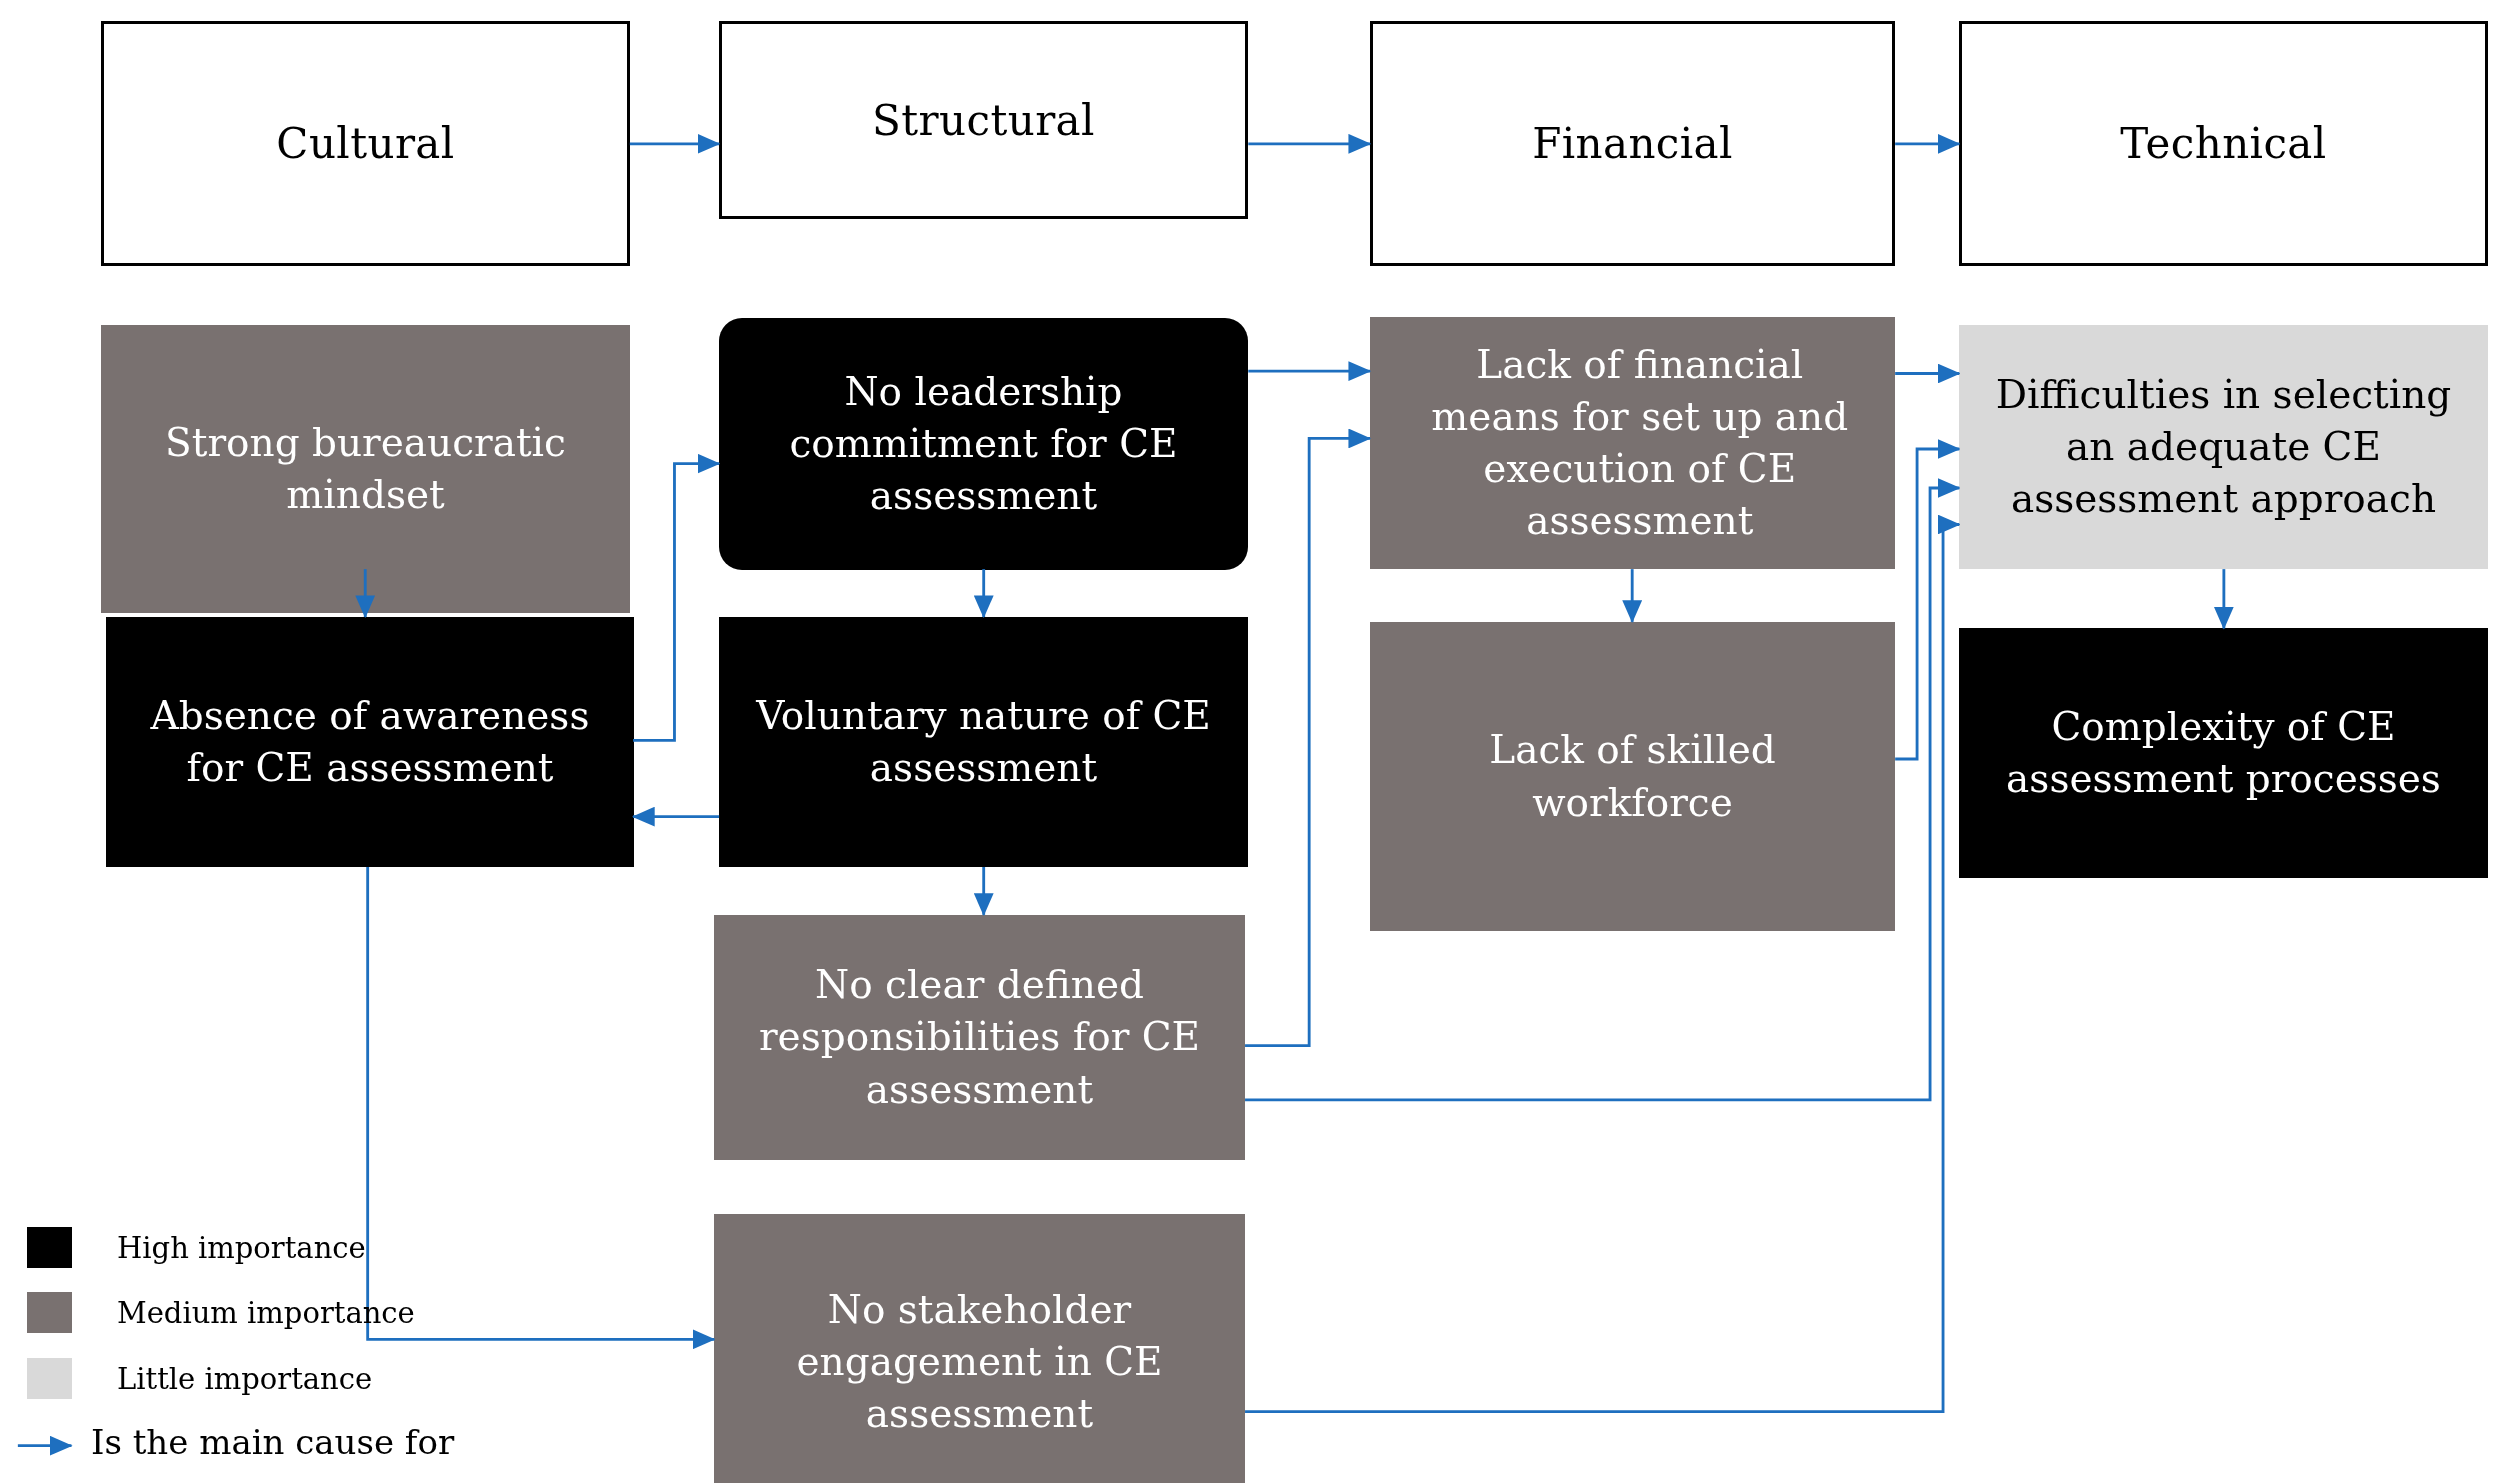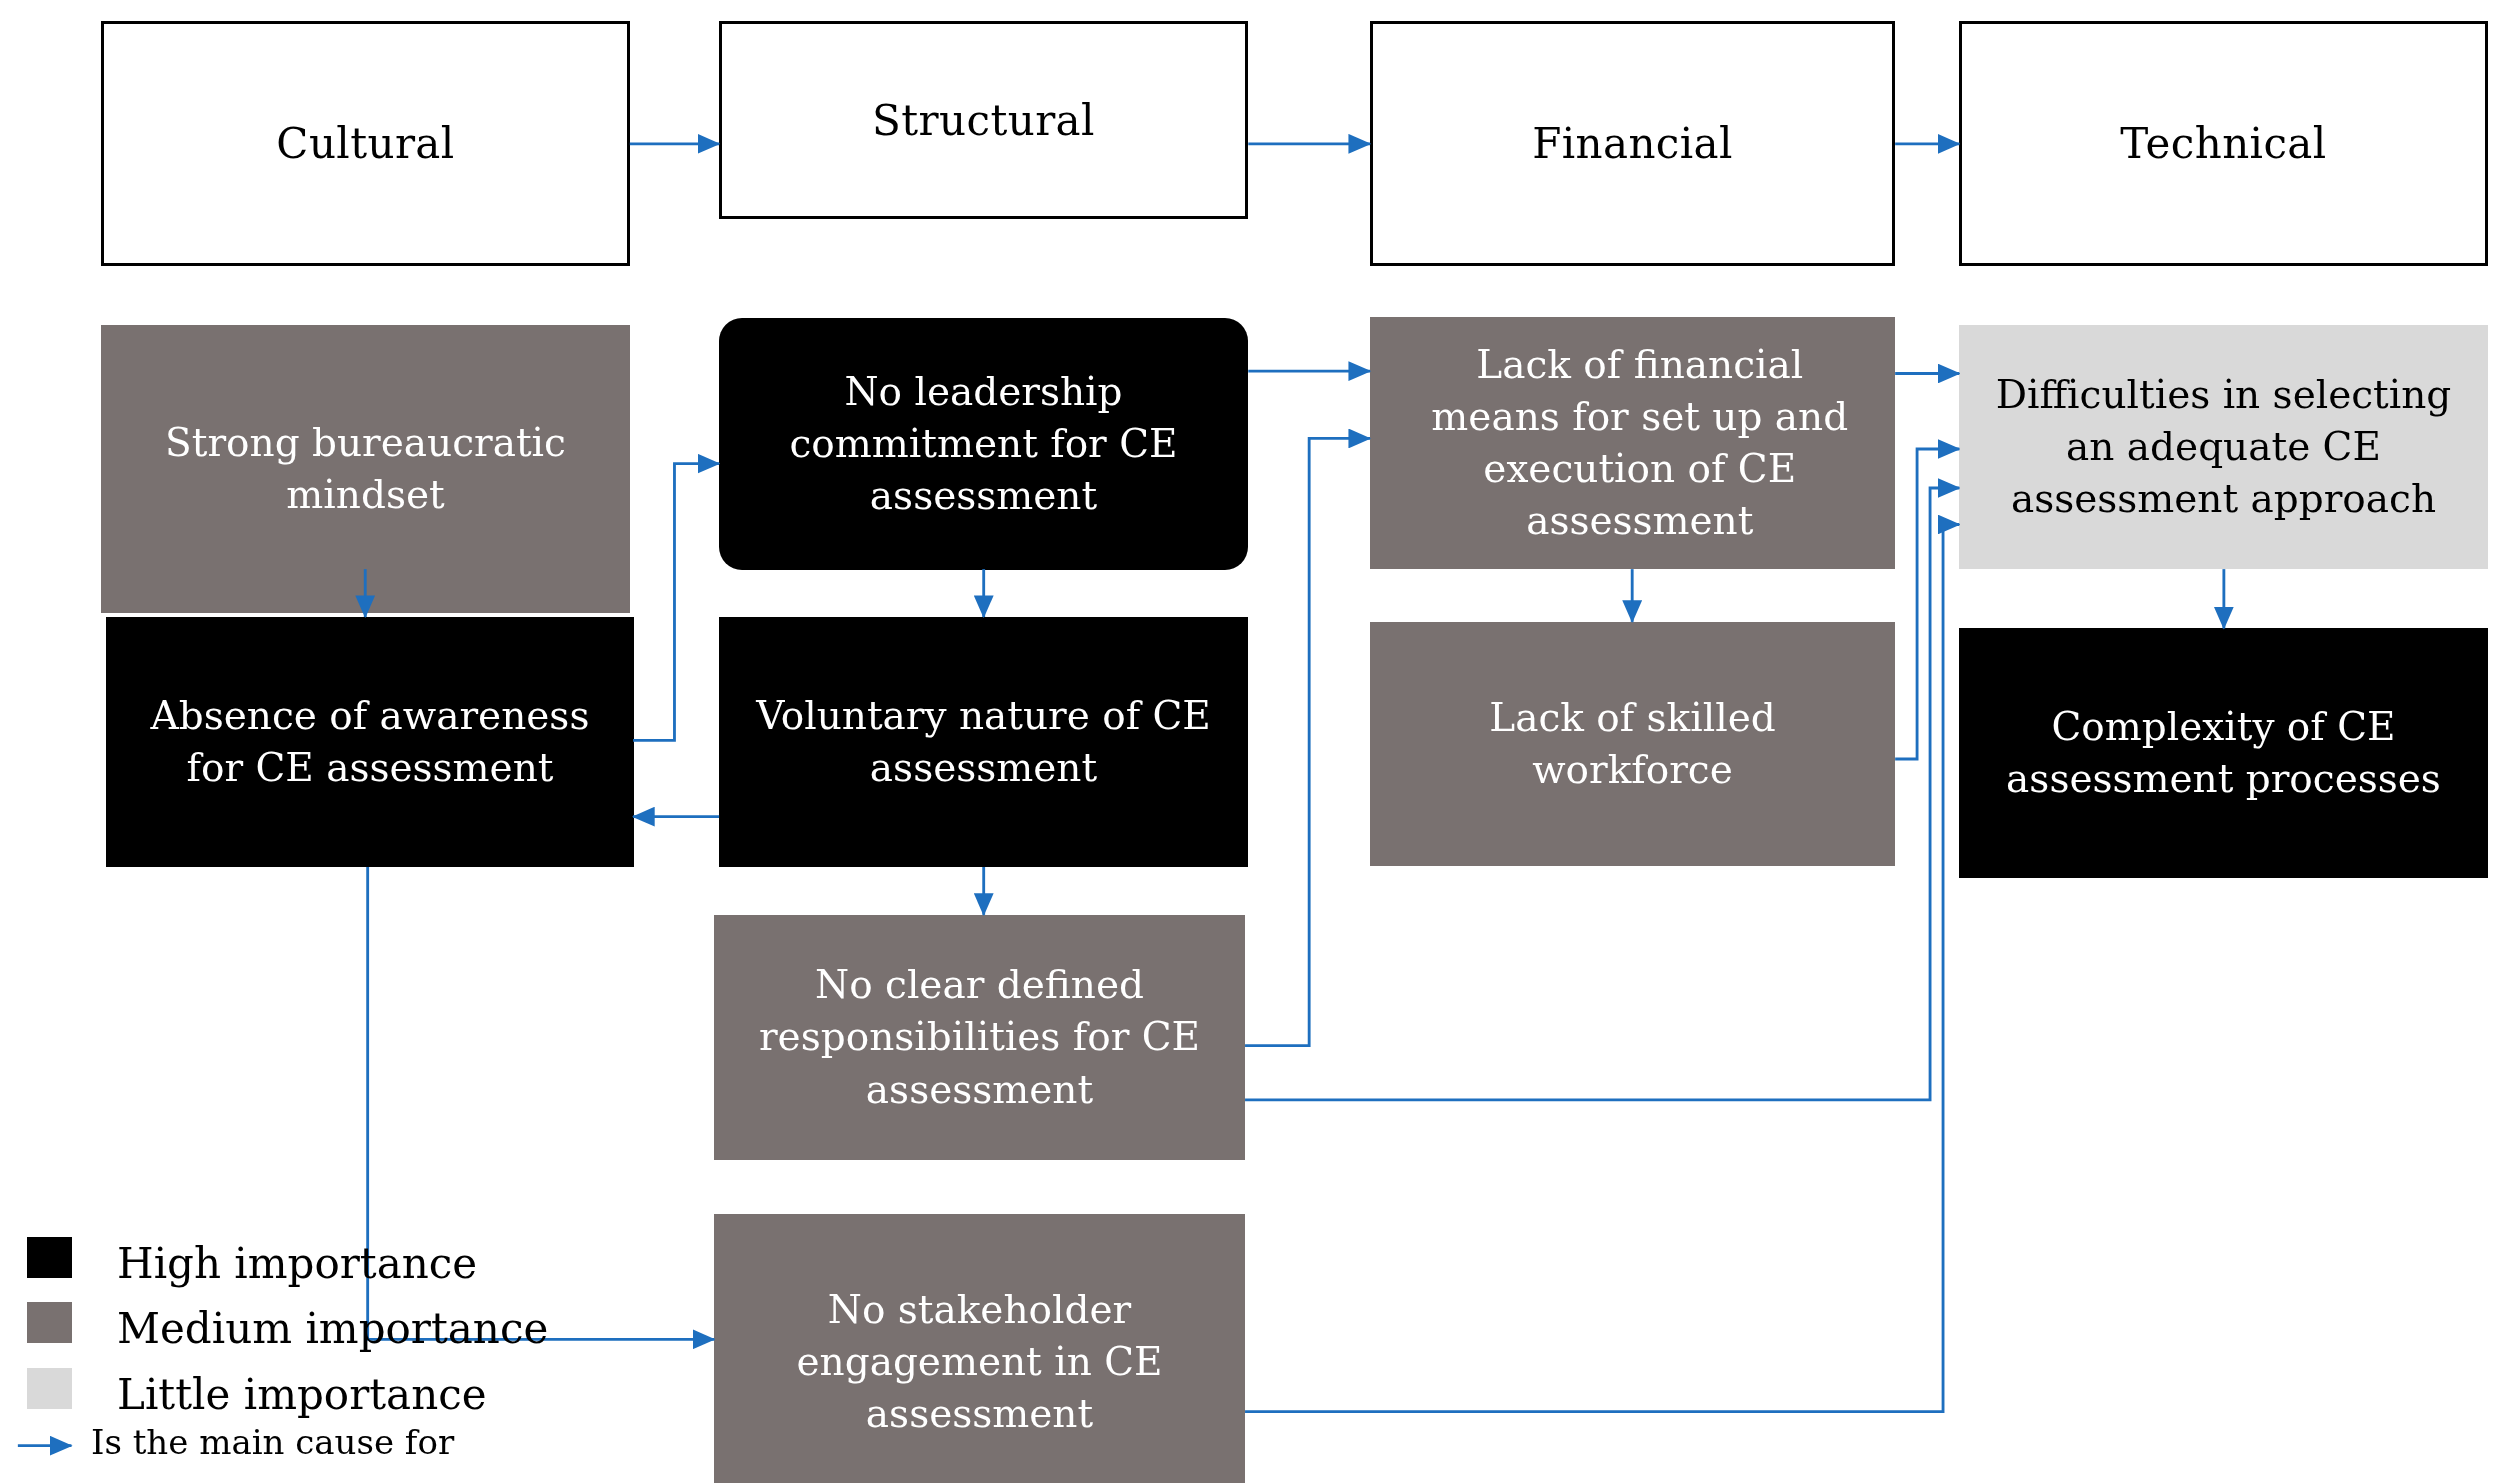--- a/index.html
+++ b/index.html
@@ -32,23 +32,22 @@
   .box[data-level="medium"]{background:var(--c-medium);color:#ffffff;}
   .box[data-level="little"]{background:var(--c-little);color:#000000;}
   #connectors{position:absolute;left:0;top:0;pointer-events:none;}
   .arrow{stroke:var(--c-arrow);stroke-width:3.5;fill:none;}
   .legend-item{position:absolute;display:flex;align-items:center;}
   .swatch{width:45px;height:41px;display:inline-block;}
   .swatch[data-level="high"]{background:var(--c-high);}
   .swatch[data-level="medium"]{background:var(--c-medium);}
   .swatch[data-level="little"]{background:var(--c-little);}
   .legend-label{
-    font-size:42px;color:#000000;margin-left:45px;
+    font-size:29px;color:#000000;margin-left:45px;
     font-family:"DejaVu Serif","Liberation Serif",serif;
-    margin-top:12px;
   }
   .legend-arrow-label{
     position:absolute;left:91px;top:1422px;
     font-size:34px;color:#000000;
   }
 </style>
 </head>
 <body>
 
 <div id="figure">
@@ -70,21 +69,21 @@
   <div class="box" style="left:714px;top:915px;width:531px;height:245px;" data-level="medium">No clear defined
 responsibilities for CE
 assessment</div>
   <div class="box" style="left:714px;top:1214px;width:531px;height:296px;" data-level="medium">No stakeholder
 engagement in CE
 assessment</div>
   <div class="box" style="left:1370px;top:317px;width:525px;height:252px;padding-left:34px;" data-level="medium">Lack of financial
 means for set up and
 execution of CE
 assessment</div>
-  <div class="box" style="left:1370px;top:622px;width:525px;height:244px;" data-level="medium">Lack of skilled
+  <div class="box" style="left:1370px;top:622px;width:525px;height:309px;" data-level="medium">Lack of skilled
 workforce</div>
   <div class="box" style="left:1959px;top:325px;width:529px;height:244px;" data-level="little">Difficulties in selecting
 an adequate CE
 assessment approach</div>
   <div class="box" style="left:1959px;top:628px;width:529px;height:250px;" data-level="high">Complexity of CE
 assessment processes</div>
 
   <svg id="connectors" width="2512" height="1484" viewBox="0 0 3095 1828">
     <defs>
       <marker id="ah" markerUnits="strokeWidth" markerWidth="8" markerHeight="7" refX="7.6" refY="3.5" orient="auto">

